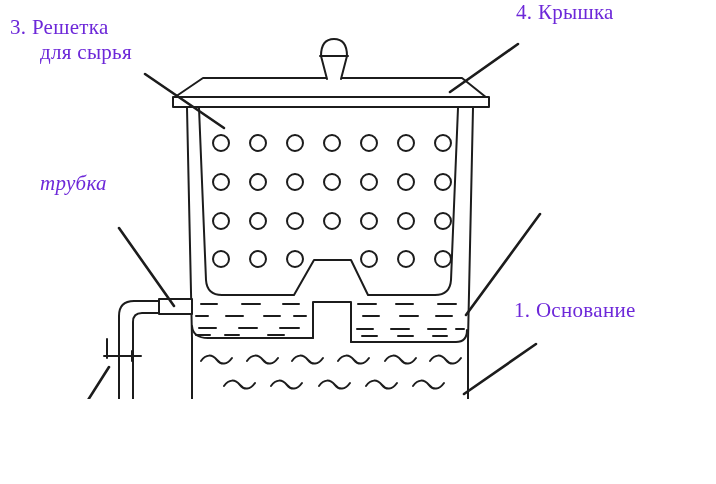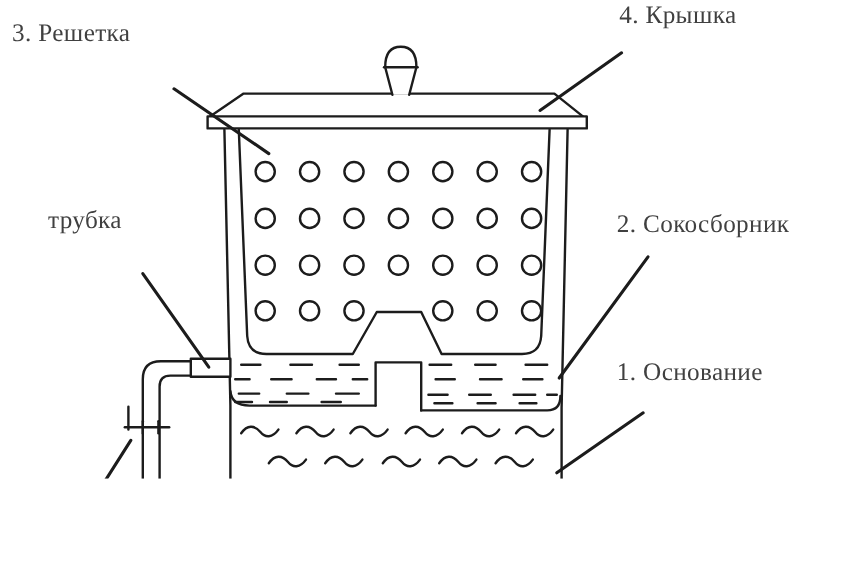--- a/index.html
+++ b/index.html
@@ -2,34 +2,34 @@
 <html><head>
 <meta charset="utf-8">
 <style>
   html, body { margin: 0; padding: 0; background: #ffffff; }
   .stage {
     position: relative;
     width: 716px;
     height: 399px;
     background: #ffffff;
     font-family: "Liberation Serif", "DejaVu Serif", serif;
-    color: #404040;
+    color: #6d28d9;
     overflow: hidden;
   }
   .stage svg { position: absolute; left: 0; top: 0; }
   .callout {
     position: absolute;
     font-size: 21px;
     line-height: 25px;
     letter-spacing: 0.3px;
     white-space: nowrap;
   }
   .callout span { display: block; }
   .callout .indent-30 { padding-left: 30px; }
-  .callout .indent-28 { padding-left: 28px; }
+  .callout .indent-28 { padding-left: 28px; font-style: italic; }
   
   .ink path, .ink line, .ink rect, .ink circle {
     stroke: #1c1c1c;
     stroke-width: 2;
     fill: none;
     stroke-linecap: round;
     stroke-linejoin: round;
   }
   .ink .paperfill { fill: #ffffff; }
   .ink .holes circle { fill: #ffffff; }
@@ -142,32 +142,30 @@
       <line class="leader" x1="518" y1="44" x2="450" y2="92"></line>
       <line class="leader" x1="119" y1="228" x2="174" y2="306"></line>
       <line class="leader" x1="540" y1="214" x2="466" y2="315"></line>
       <line class="leader" x1="536" y1="344" x2="464" y2="394"></line>
       <line class="leader" x1="62" y1="441" x2="109" y2="367"></line>
     </g>
   </svg>
 
   <div class="callout" style="left:10px; top:15px;">
     <span>3. Решетка</span>
+    <span class="indent-30">для сырья</span>
   </div>
 
   <div class="callout" style="left:516px; top:0px;">
     <span>4. Крышка</span>
   </div>
 
   <div class="callout" style="left:12px; top:171px;">
     <span class="indent-28">трубка</span>
   </div>
 
-  <div class="callout" style="left:514px; top:174px;">
-    <span>2. Сокосборник</span>
-  </div>
 
   <div class="callout" style="left:514px; top:298px;">
     <span>1. Основание</span>
   </div>
 
 
 </div>
 
 </body></html>

